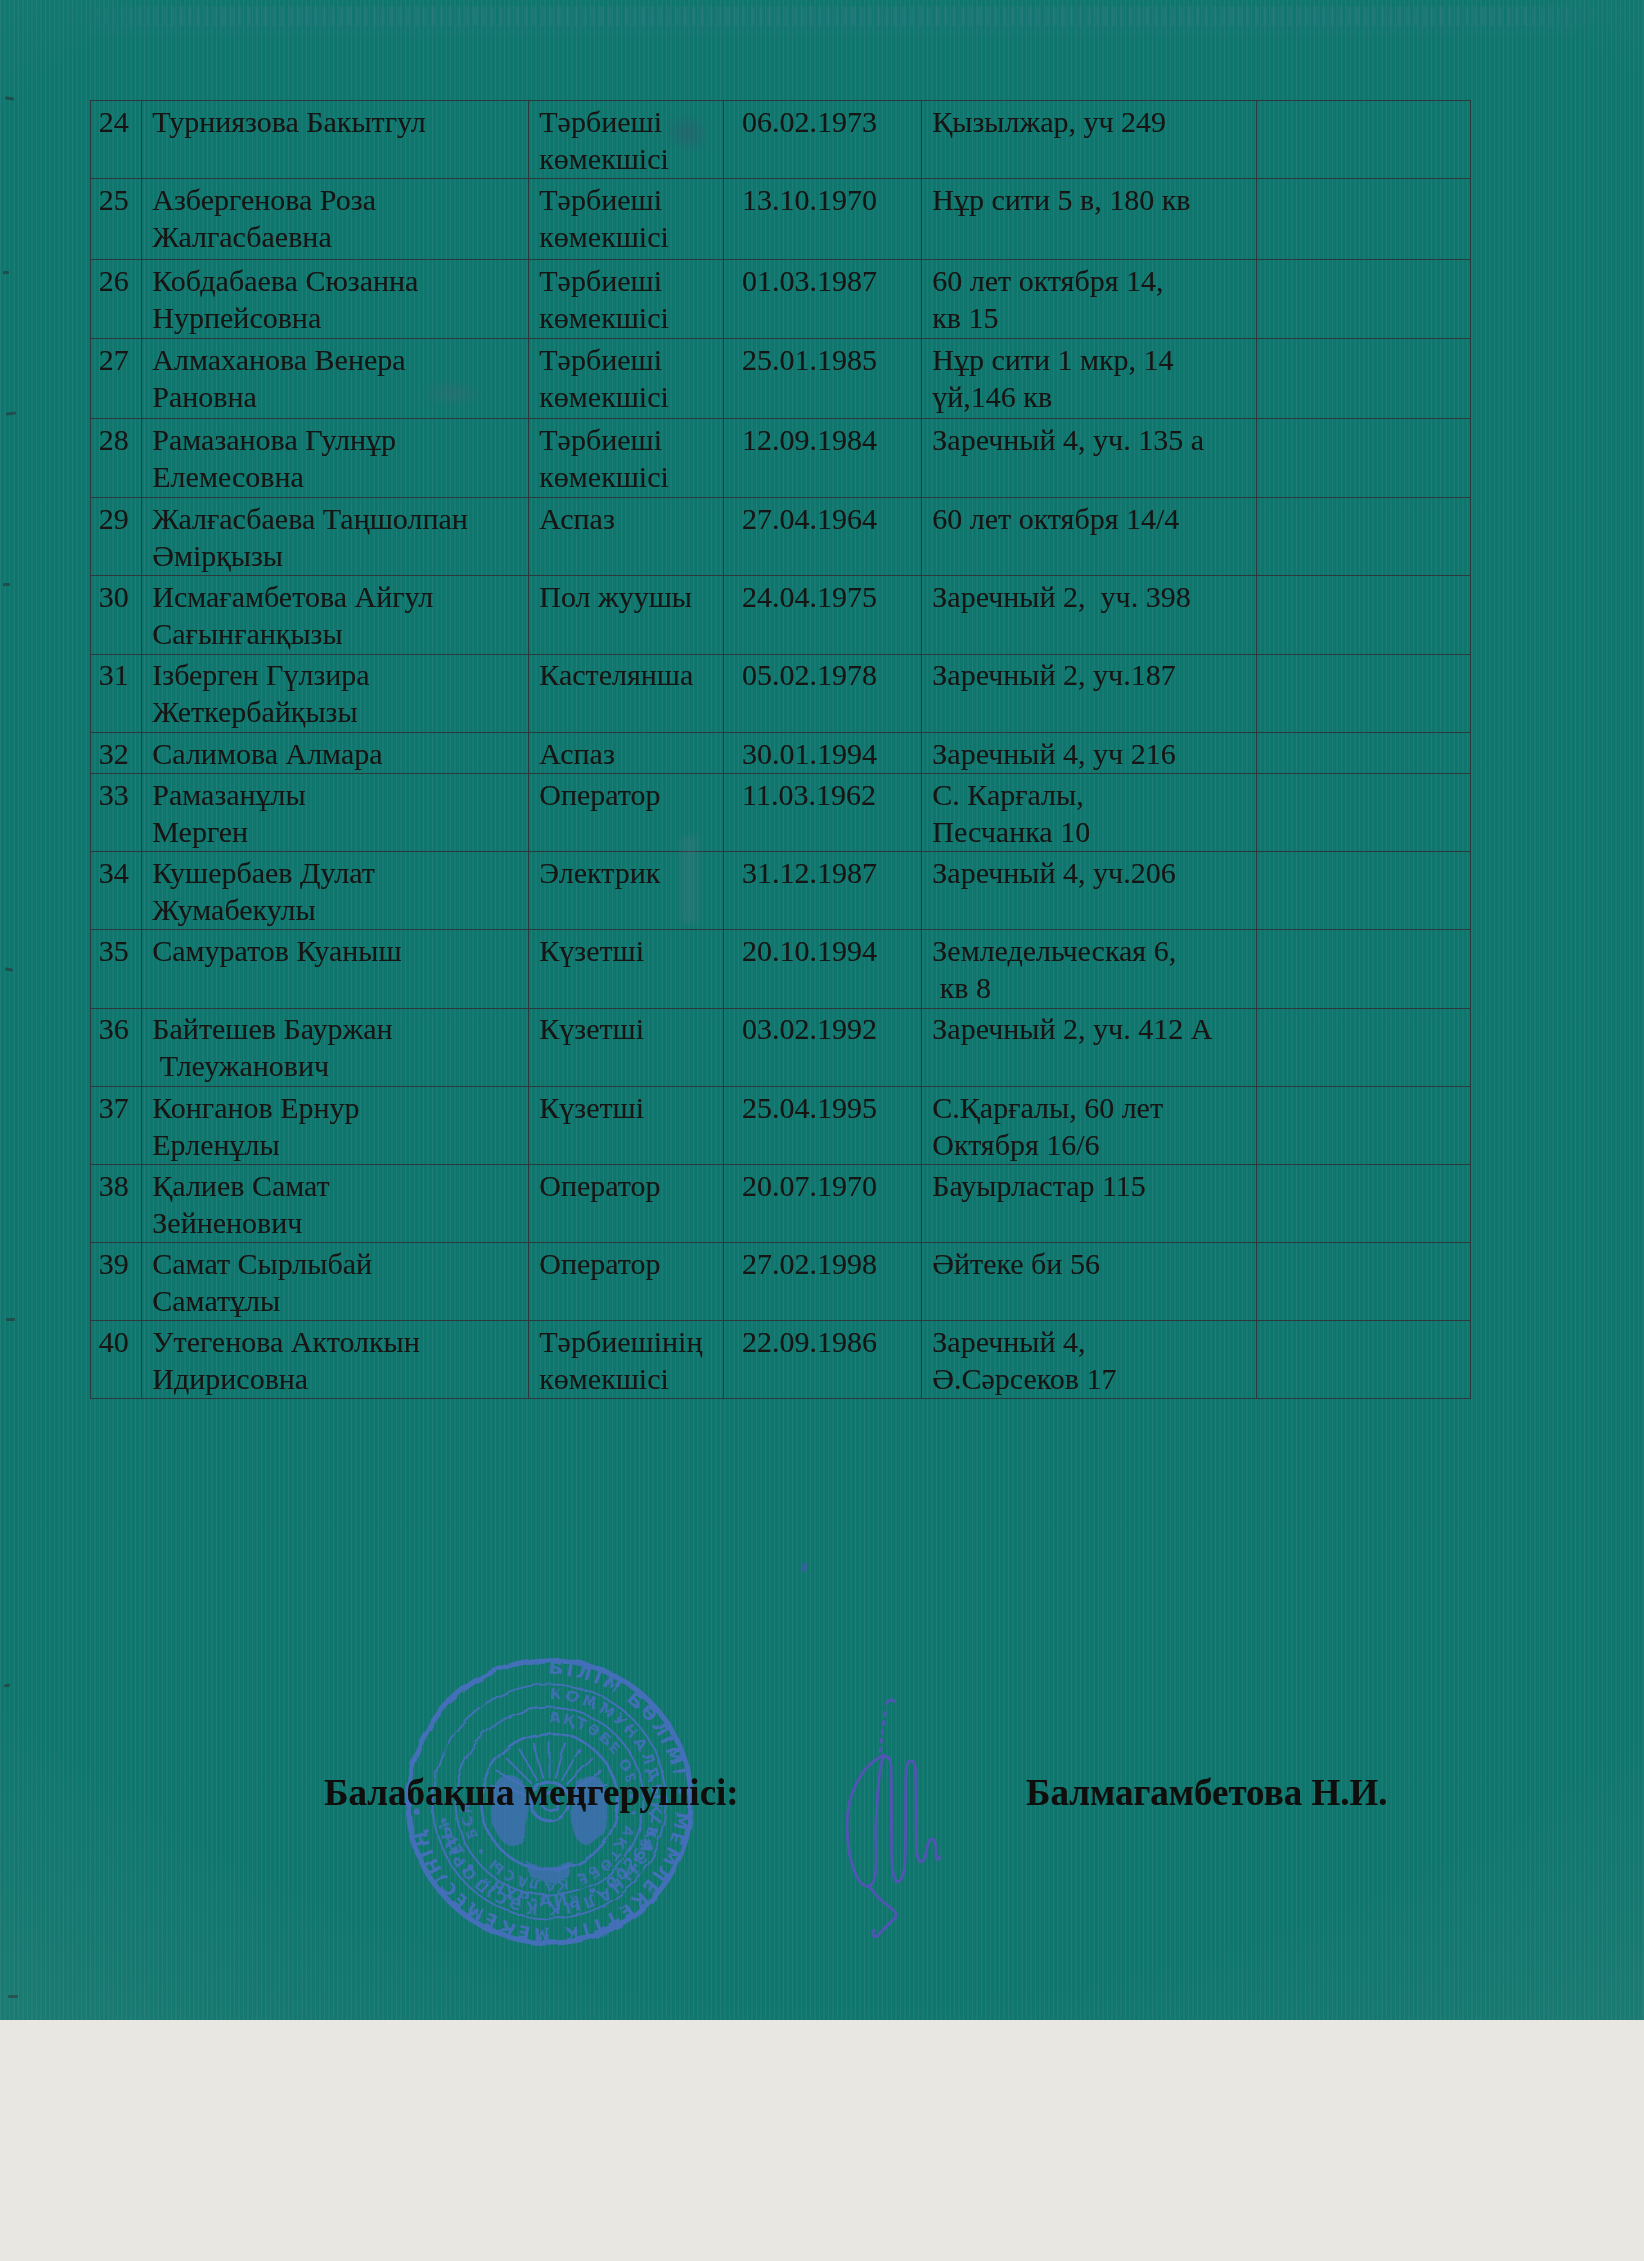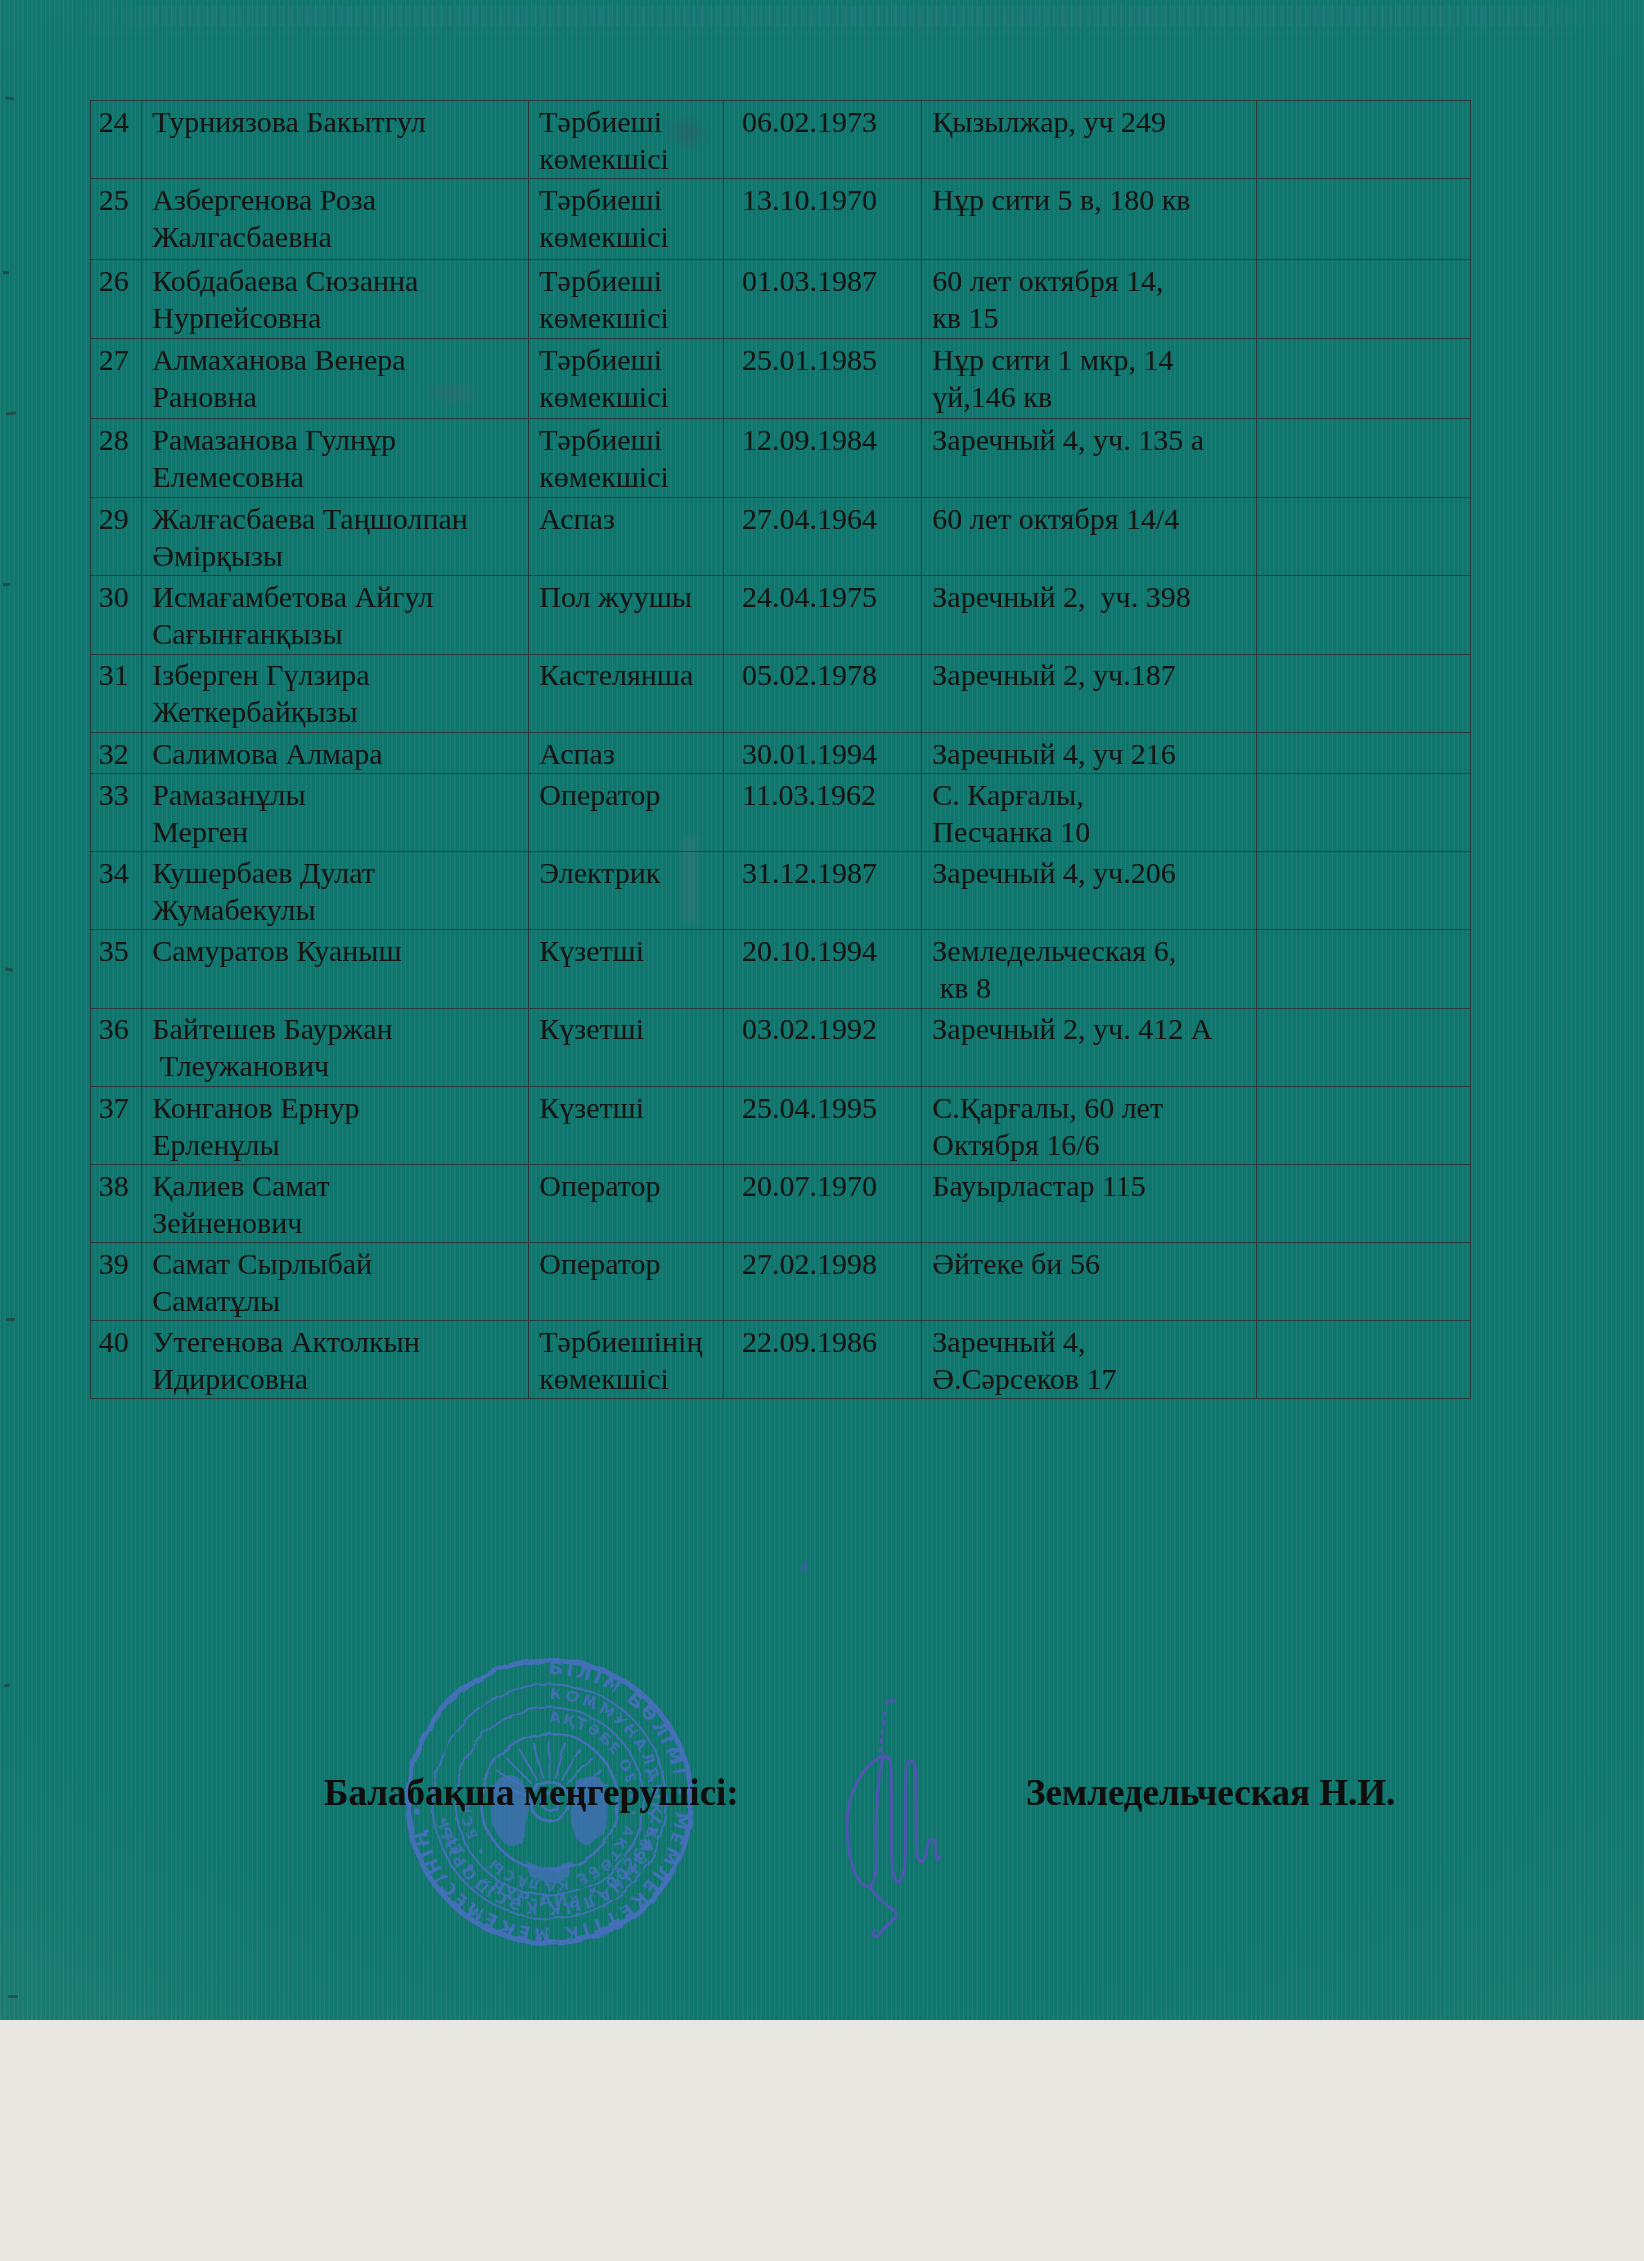--- a/index.html
+++ b/index.html
@@ -239,21 +239,21 @@
 көмекшісі</td>
           <td class="c-dob">22.09.1986</td>
           <td class="c-addr">Заречный 4,
 Ә.Сәрсеков 17</td>
           <td class="c-note"></td>
         </tr>
       </tbody>
   </table>
 
   <span class="sig-label">Балабақша меңгерушісі:</span>
-  <span class="sig-name">Земледельческая Н.И.</span>
+  <span class="sig-name">Балмагамбетова Н.И.</span>
 
   <svg class="stamp-svg" viewBox="0 0 474 474">
     <defs>
       <filter id="inkRough" x="-15%" y="-15%" width="130%" height="130%">
         <feTurbulence type="fractalNoise" baseFrequency="0.035" numOctaves="2" seed="7" result="w"></feTurbulence>
         <feDisplacementMap in="SourceGraphic" in2="w" scale="8"></feDisplacementMap>
       </filter>
       <path id="arcOuter" d="M 237 40 a 197 197 0 1 1 -0.02 0"></path>
       <path id="arcMid" d="M 237 78 a 159 159 0 1 1 -0.02 0"></path>
       <path id="arcInner" d="M 237 114 a 123 123 0 1 1 -0.02 0"></path>

